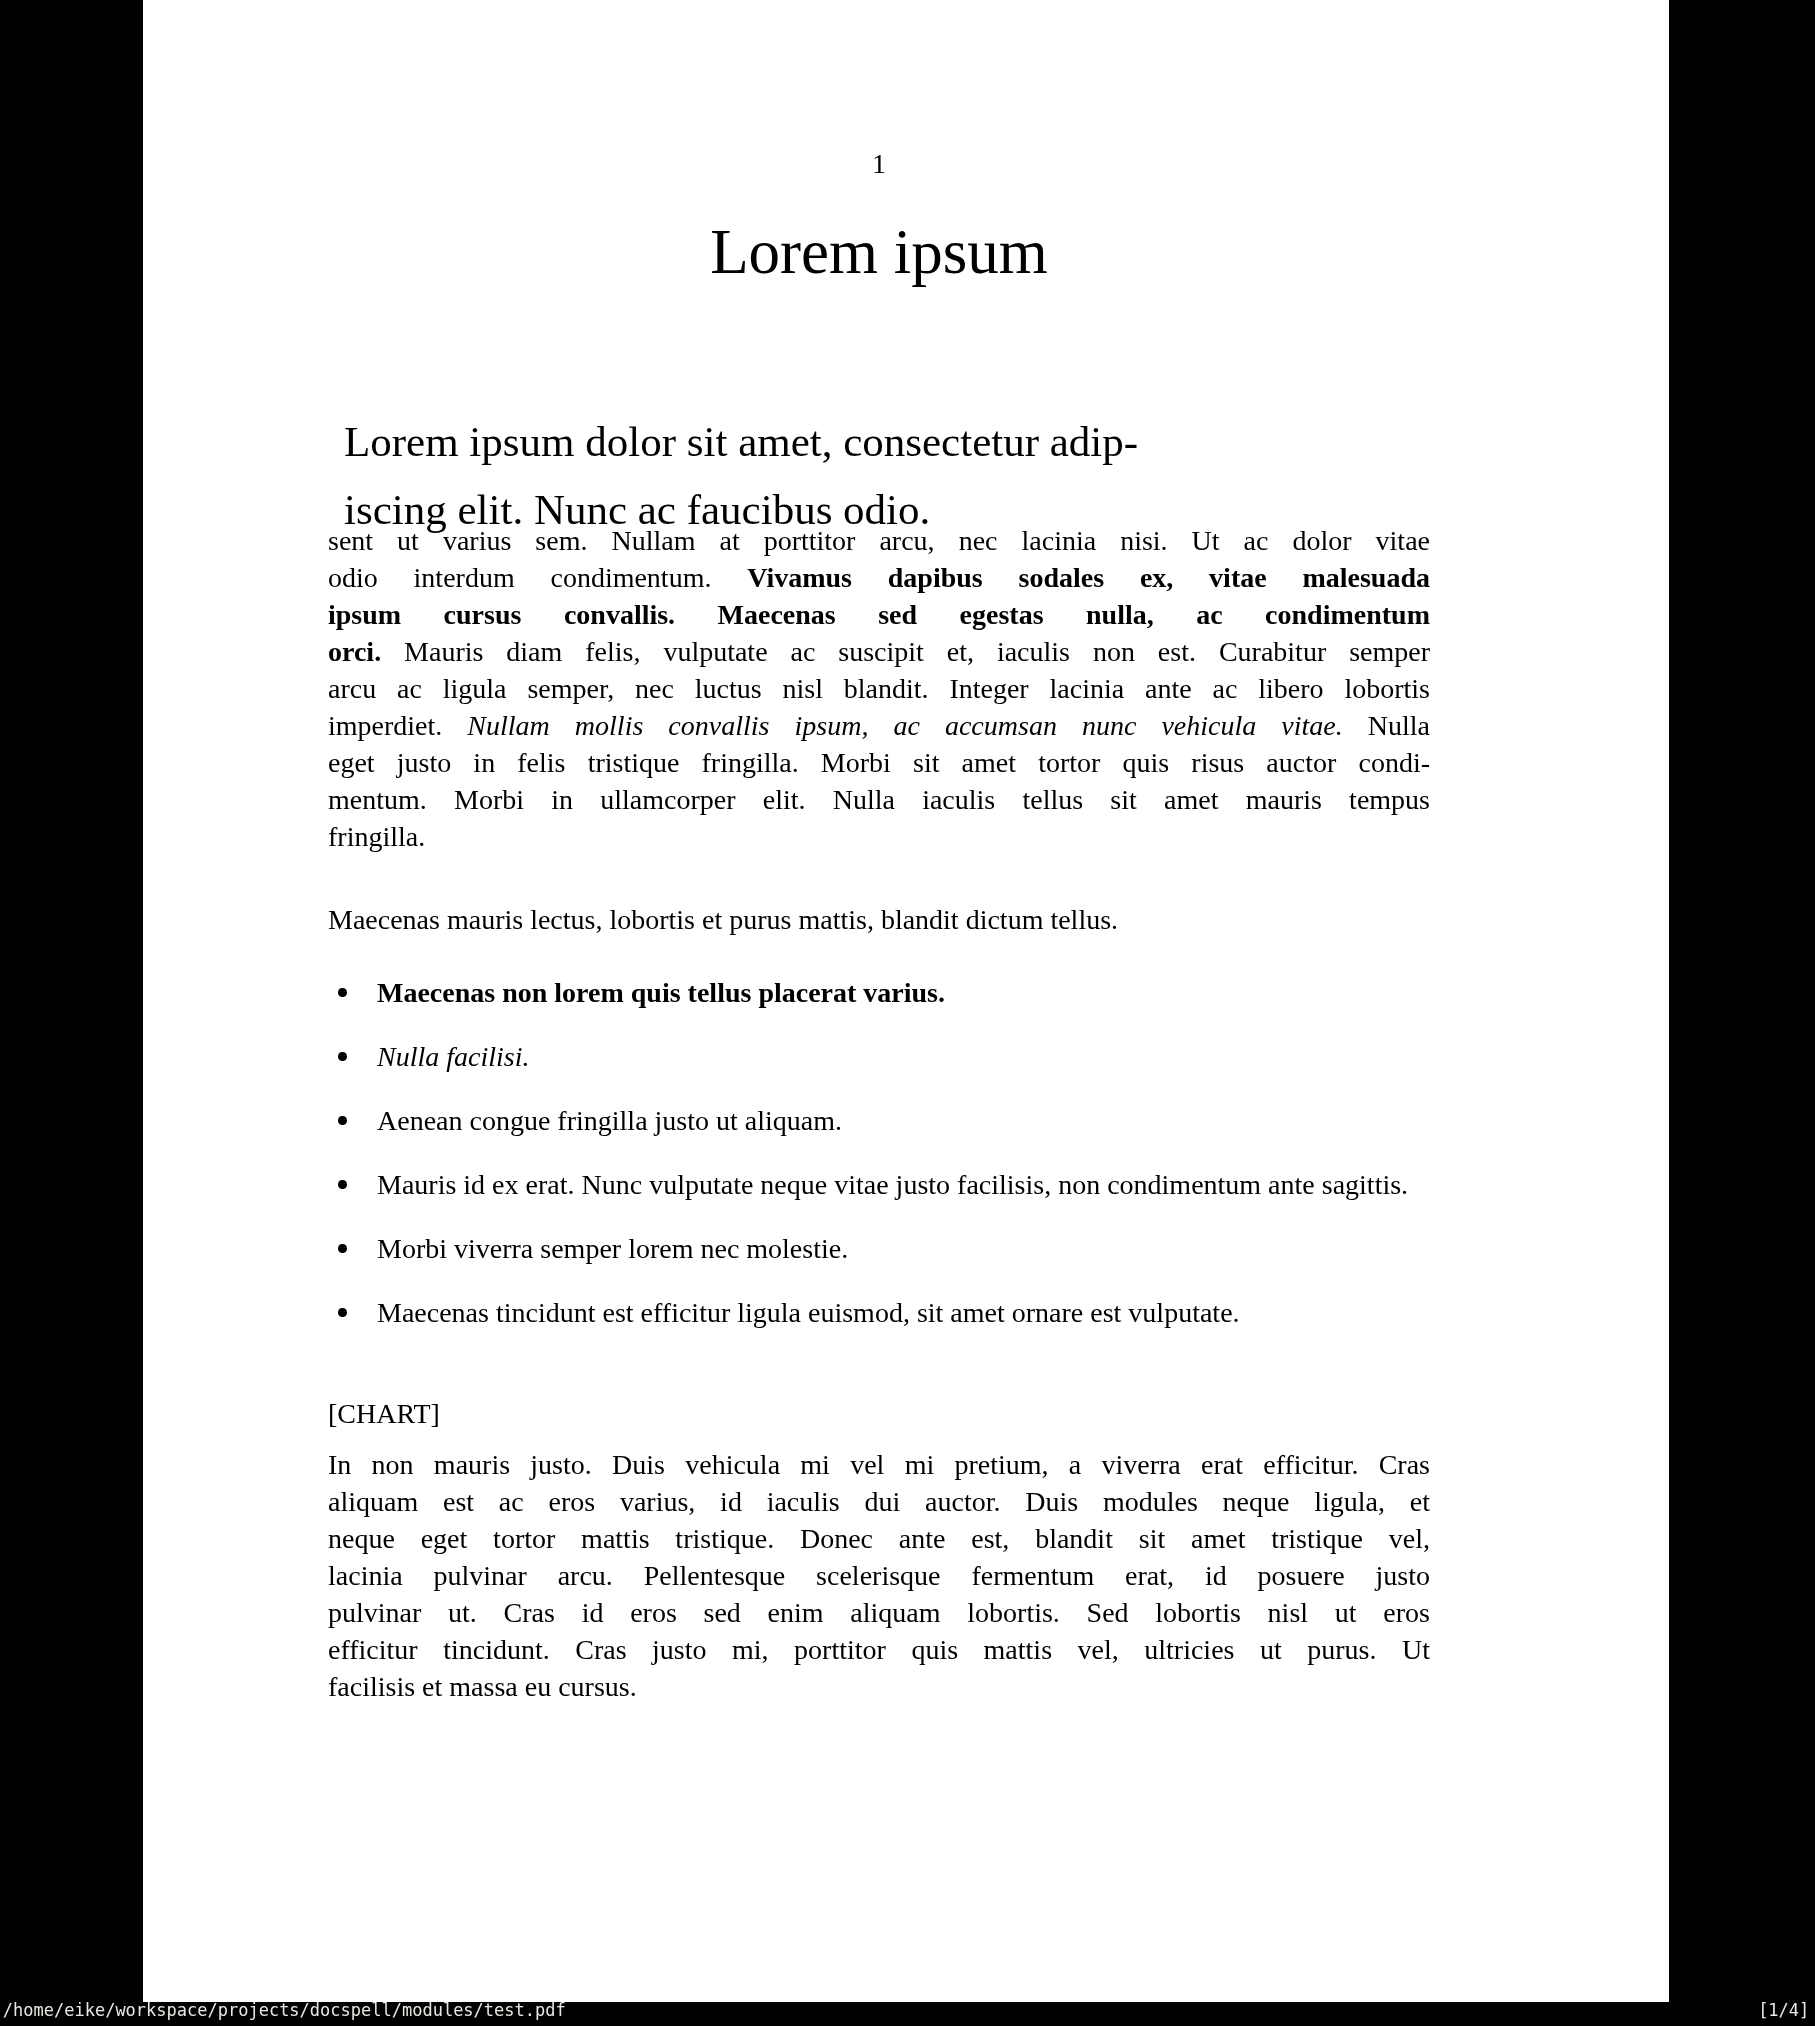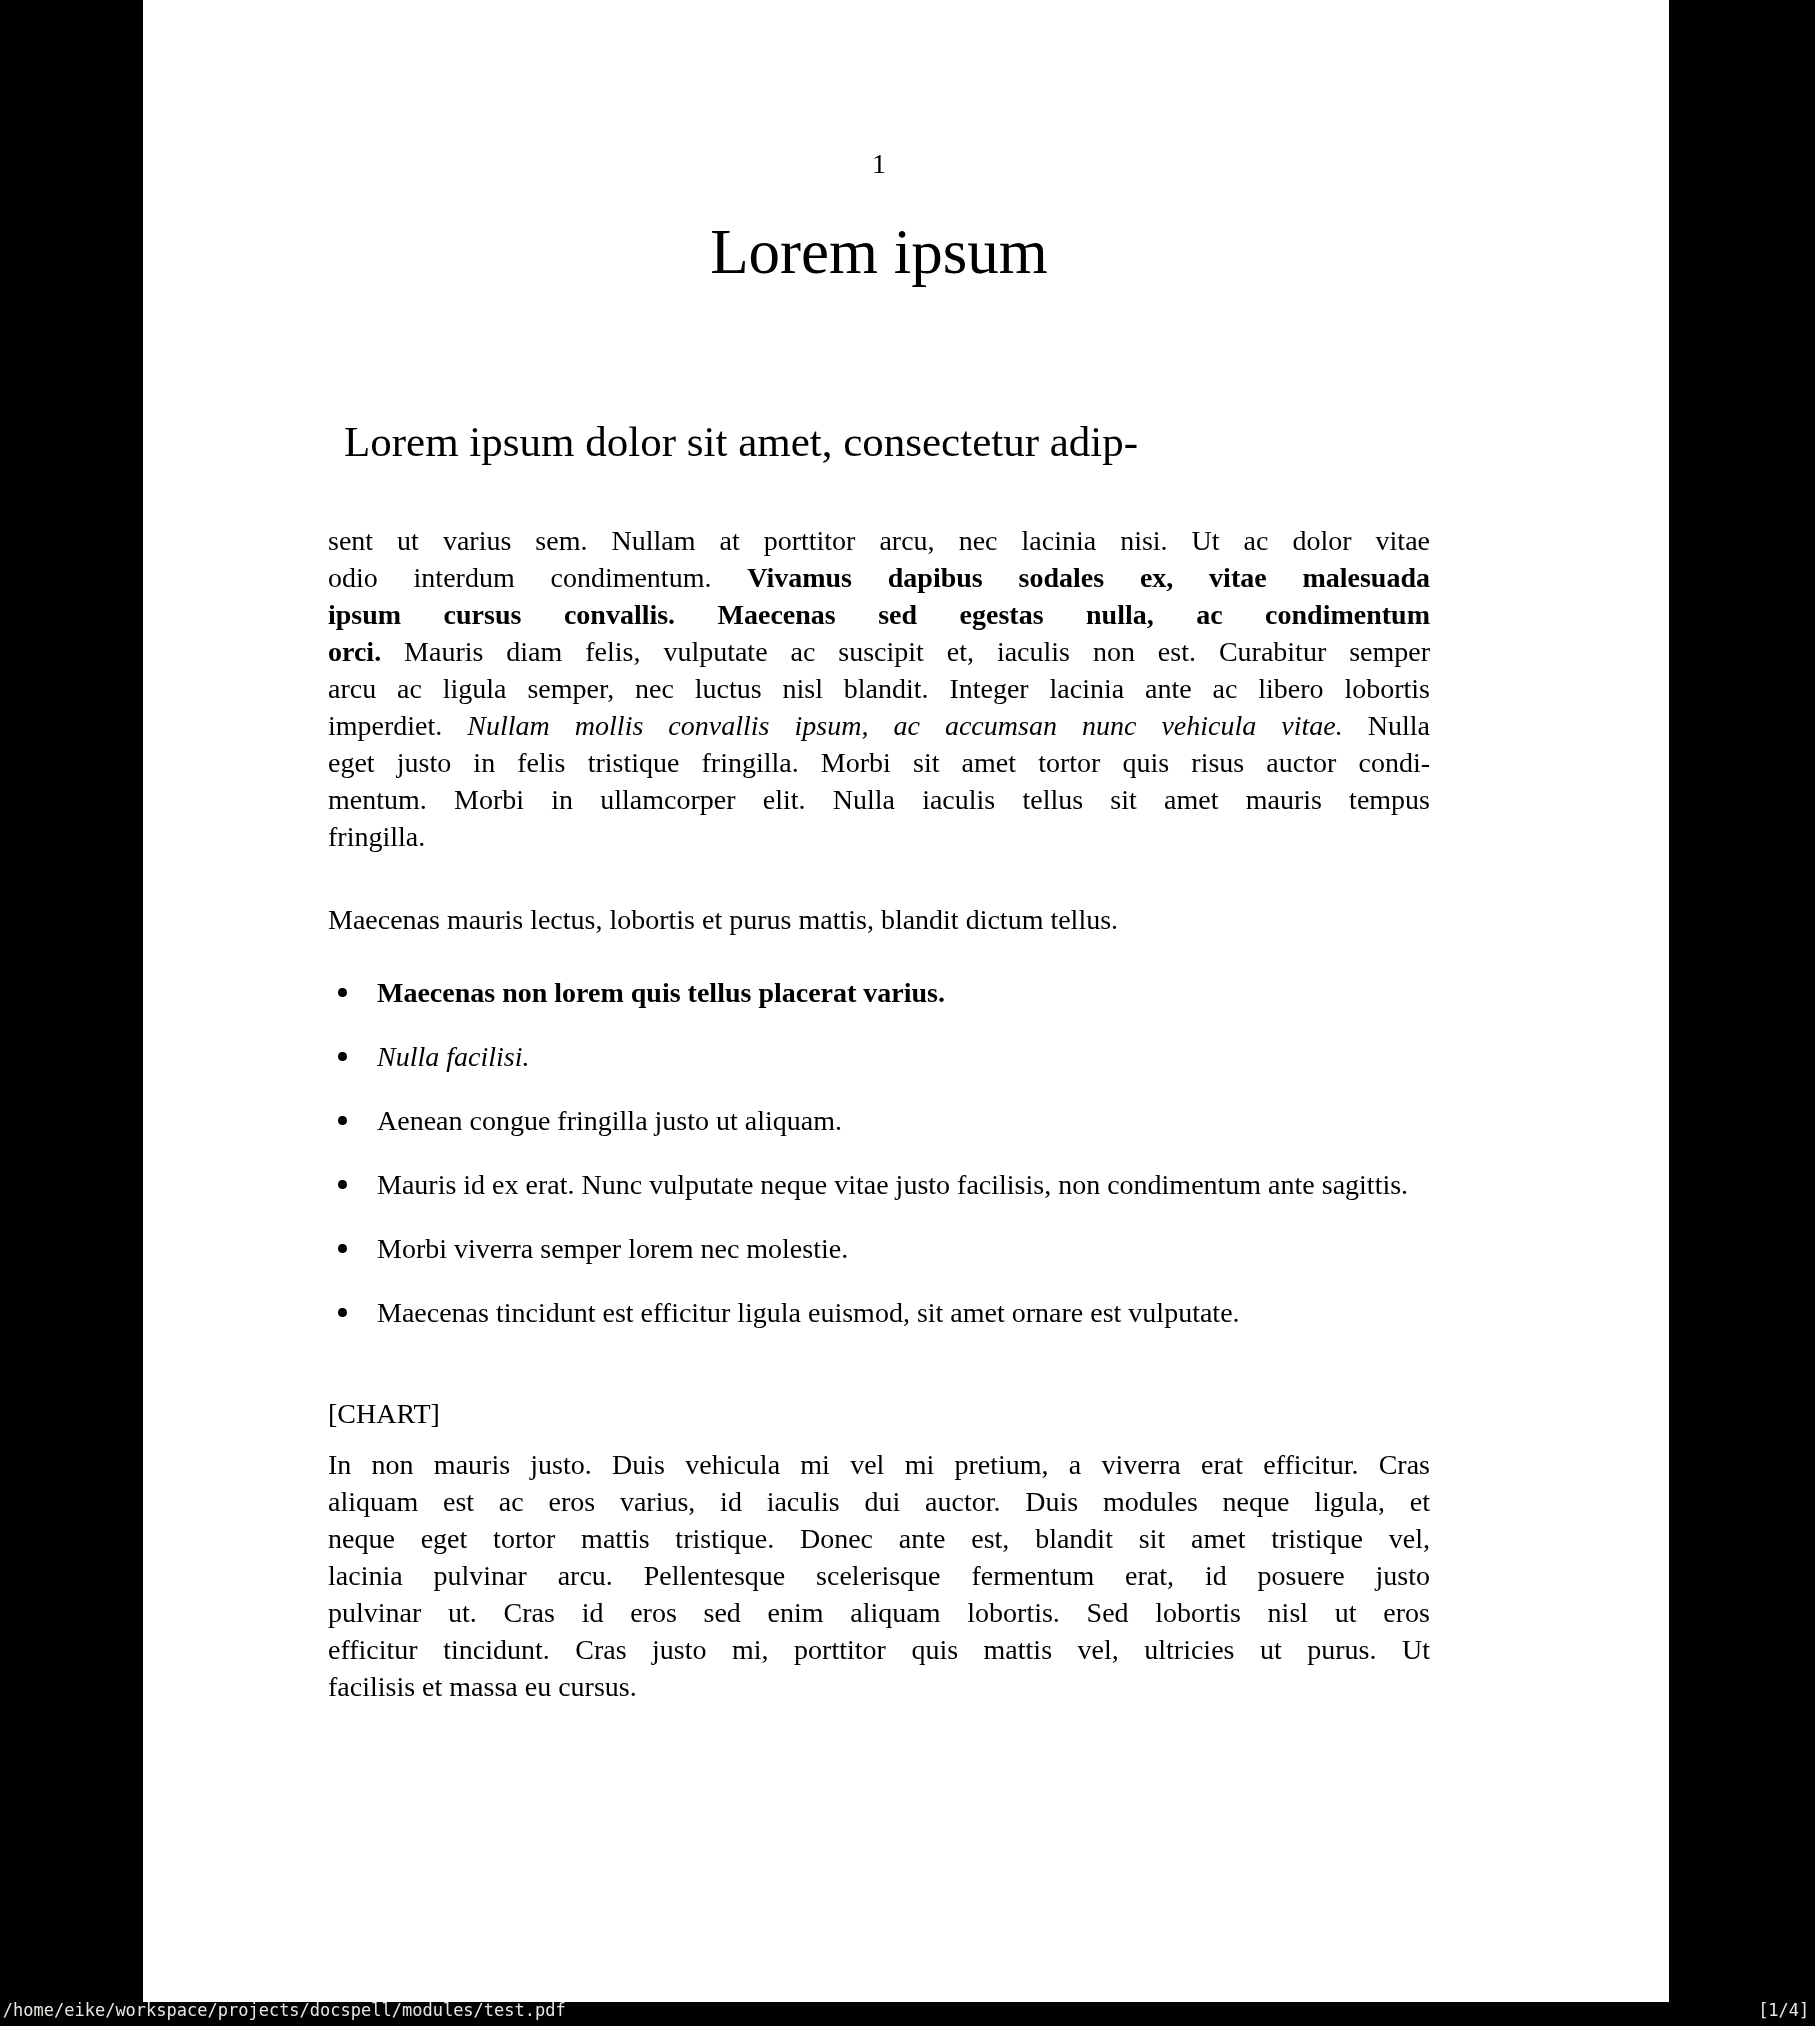--- a/index.html
+++ b/index.html
@@ -36,20 +36,21 @@
 </style>
 </head>
 <body>
 
 <div class="viewer">
   <div class="page">
     <div class="blk folio">1</div>
     <h1 class="blk doc-title">Lorem ipsum</h1>
     <h2 class="blk heading" id="heading">
         <div class="line"><span>Lorem ipsum dolor sit amet, consectetur adip-</span></div>
+        <div class="line flush"><span>iscing elit. Nunc ac faucibus odio.</span></div>
       </h2>
     <div class="blk paralines para1" id="para1">
         <div class="line"><span>sent ut varius sem. Nullam at porttitor arcu, nec lacinia nisi. Ut ac dolor vitae</span></div>
         <div class="line"><span>odio interdum condimentum. </span><span class="b">Vivamus dapibus sodales ex, vitae malesuada</span></div>
         <div class="line"><span class="b">ipsum cursus convallis. Maecenas sed egestas nulla, ac condimentum</span></div>
         <div class="line"><span class="b">orci.</span><span> Mauris diam felis, vulputate ac suscipit et, iaculis non est. Curabitur semper</span></div>
         <div class="line"><span>arcu ac ligula semper, nec luctus nisl blandit. Integer lacinia ante ac libero lobortis</span></div>
         <div class="line"><span>imperdiet. </span><span class="i">Nullam mollis convallis ipsum, ac accumsan nunc vehicula vitae.</span><span> Nulla</span></div>
         <div class="line"><span>eget justo in felis tristique fringilla. Morbi sit amet tortor quis risus auctor condi-</span></div>
         <div class="line"><span>mentum. Morbi in ullamcorper elit. Nulla iaculis tellus sit amet mauris tempus</span></div>

